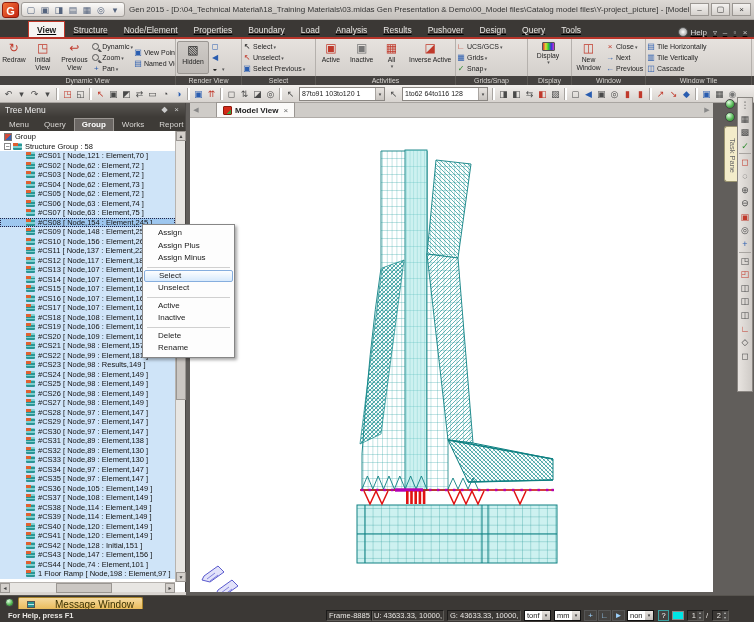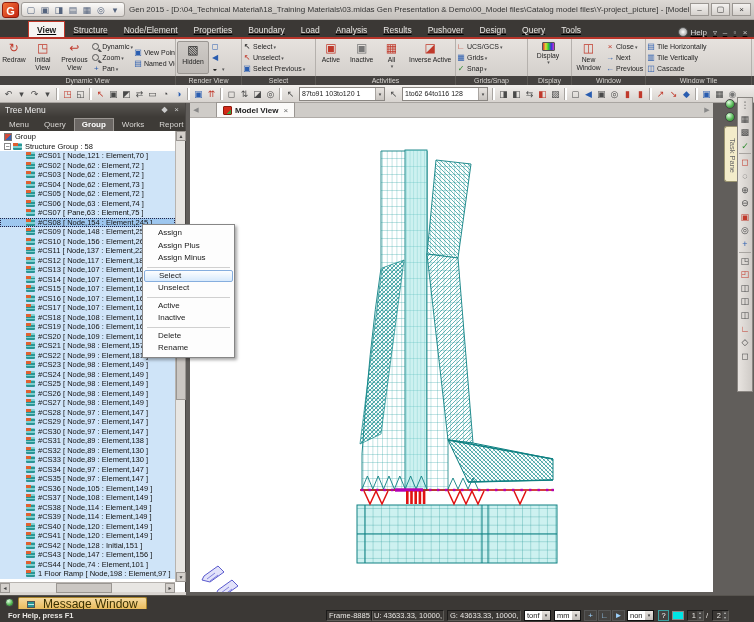--- a/index.html
+++ b/index.html
@@ -104,21 +104,21 @@
 
   
   .context-menu{position:absolute;left:142px;top:224px;width:93px;background:#fdfdfd;border:1px solid #868686;box-shadow:2px 2px 3px rgba(0,0,0,.35);padding:2px 1px;z-index:99;}
   .cmi{height:12.5px;line-height:12.5px;padding-left:14px;font-size:8px;color:#1a1a1a;cursor:default;}
   .cmi.sep{height:5px;padding:0;position:relative;}
   .cmi.sep::after{content:"";position:absolute;left:3px;right:3px;top:2px;border-top:1px solid #d0d0d0;}
   .cmi.hover{background:linear-gradient(#fdfeff,#d8eafc);border:1px solid #86aede;border-radius:2px;height:12.5px;line-height:10.5px;}
 
   
   .msgstrip{position:absolute;left:0;top:595px;width:754px;height:14px;background:#3b3835;border-top:1px solid #57544f;}
-  .msgtab{position:absolute;left:18px;top:1px;height:13px;display:flex;align-items:center;gap:8px;background:linear-gradient(#f5daa0,#e9b955);border:1px solid #a8842c;border-bottom:none;border-radius:2px 2px 0 0;padding:0 8px;font-size:12px;color:#3a3000;}
+  .msgtab{position:absolute;left:18px;top:1px;height:13px;display:flex;align-items:center;gap:20px;background:linear-gradient(#f5daa0,#e9b955);border:1px solid #a8842c;border-bottom:none;border-radius:2px 2px 0 0;padding:0 8px;font-size:10px;color:#3a3000;}
   .msgico{width:8px;height:7px;background:repeating-linear-gradient(0deg,#2a9595 0 1.5px,#bfe8e8 1.5px 3px);border:1px solid #555;}
 
   
   .statusbar{position:absolute;left:0;top:609px;width:754px;height:13px;background:#3b3835;color:#e8e6e3;font-size:7.5px;}
   .sb-help{position:absolute;left:8px;top:0;line-height:13px;font-weight:bold;}
   .sb-seg{position:absolute;top:1px;height:11px;line-height:10px;padding:0 2px;border:1px solid;border-color:#1c1b1a #5e5c58 #5e5c58 #1c1b1a;white-space:nowrap;overflow:hidden;}
   .sb-frame{left:326px;width:47px;}
   .sb-u{left:371px;width:73px;}
   .sb-g{left:447px;width:74px;}
   .sb-combo{position:absolute;top:1px;height:11px;background:#fff;color:#222;display:flex;border:1px solid #111;}
@@ -502,21 +502,21 @@
 
           <div class="trow sel">
             <span class="pad28"></span>
             <span class="tico"></span>
             <span class="tlabel">#CS06 [ Node,63 : Element,74 ]</span>
           </div>
 
           <div class="trow sel">
             <span class="pad28"></span>
             <span class="tico"></span>
-            <span class="tlabel">#CS07 [ Pane,63 : Element,75 ]</span>
+            <span class="tlabel">#CS07 [ Node,63 : Element,75 ]</span>
           </div>
 
           <div class="trow sel focus">
             <span class="pad28"></span>
             <span class="tico"></span>
             <span class="tlabel">#CS08 [ Node,154 : Element,245 ]</span>
           </div>
 
           <div class="trow sel">
             <span class="pad28"></span>
@@ -598,21 +598,21 @@
 
           <div class="trow sel">
             <span class="pad28"></span>
             <span class="tico"></span>
             <span class="tlabel">#CS22 [ Node,99 : Element,181 ]</span>
           </div>
 
           <div class="trow sel">
             <span class="pad28"></span>
             <span class="tico"></span>
-            <span class="tlabel">#CS23 [ Node,98 : Element,149 ]</span>
+            <span class="tlabel">#CS23 [ Node,98 : Results,149 ]</span>
           </div>
 
           <div class="trow sel">
             <span class="pad28"></span>
             <span class="tico"></span>
             <span class="tlabel">#CS24 [ Node,98 : Element,149 ]</span>
           </div>
 
           <div class="trow sel">
             <span class="pad28"></span>

